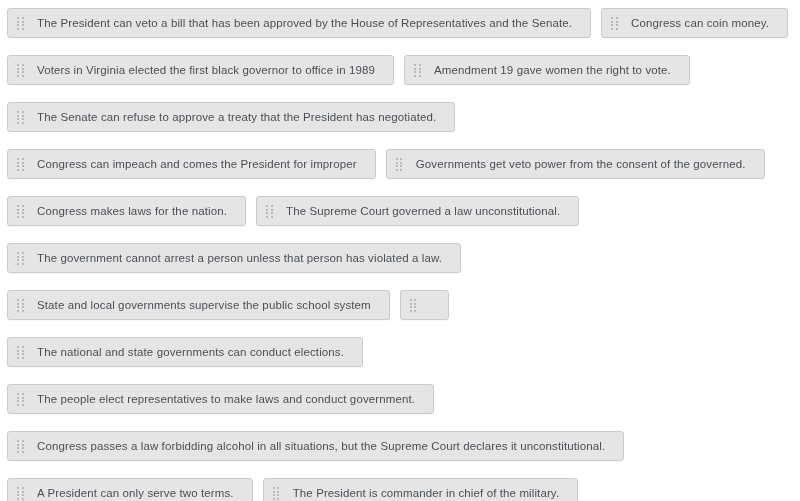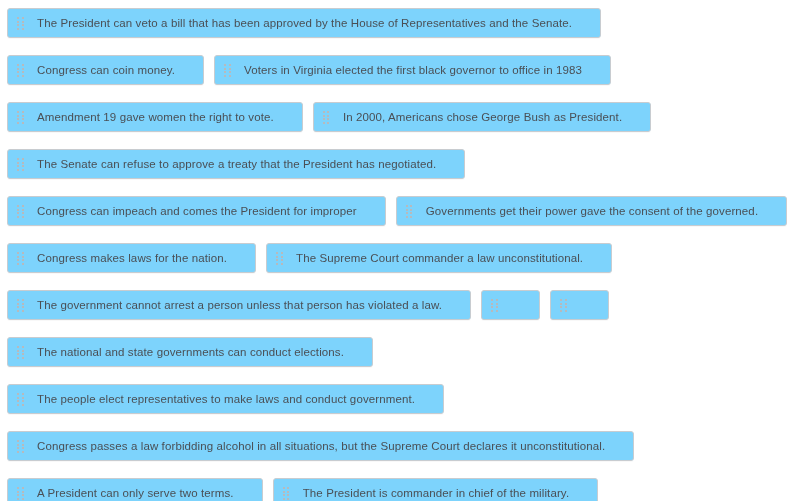--- a/index.html
+++ b/index.html
@@ -24,22 +24,22 @@
     box-sizing: border-box;
     width: 800px;
   }
 
   .chip {
     display: flex;
     align-items: center;
     box-sizing: border-box;
     height: 30px;
     margin: 4px 5px 13px 5px;
-    padding: 0 28px 0 6px;
-    background: #7dd3fc;
+    padding: 0 18px 0 6px;
+    background: #e5e5e5;
     border: 1px solid #c8ccd0;
     border-radius: 3px;
     box-shadow: 0 1px 1px rgba(0,0,0,0.03);
     white-space: nowrap;
     cursor: move;
     user-select: none;
   }
 
   .handle {
     flex: 0 0 auto;
@@ -102,21 +102,21 @@
       <span class="handle">
         <i></i>
         <i></i>
         <i></i>
         <i></i>
         <i></i>
         <i></i>
         <i></i>
         <i></i>
       </span>
-      <span class="chip-label">Voters in Virginia elected the first black governor to office in 1983</span>
+      <span class="chip-label">Voters in Virginia elected the first black governor to office in 1989</span>
     </div>
     <div class="chip">
       <span class="handle">
         <i></i>
         <i></i>
         <i></i>
         <i></i>
         <i></i>
         <i></i>
         <i></i>
@@ -128,33 +128,20 @@
       <span class="handle">
         <i></i>
         <i></i>
         <i></i>
         <i></i>
         <i></i>
         <i></i>
         <i></i>
         <i></i>
       </span>
-      <span class="chip-label">In 2000, Americans chose George Bush as President.</span>
-    </div>
-    <div class="chip">
-      <span class="handle">
-        <i></i>
-        <i></i>
-        <i></i>
-        <i></i>
-        <i></i>
-        <i></i>
-        <i></i>
-        <i></i>
-      </span>
       <span class="chip-label">The Senate can refuse to approve a treaty that the President has negotiated.</span>
     </div>
     <div class="chip">
       <span class="handle">
         <i></i>
         <i></i>
         <i></i>
         <i></i>
         <i></i>
         <i></i>
@@ -167,21 +154,21 @@
       <span class="handle">
         <i></i>
         <i></i>
         <i></i>
         <i></i>
         <i></i>
         <i></i>
         <i></i>
         <i></i>
       </span>
-      <span class="chip-label">Governments get their power gave the consent of the governed.</span>
+      <span class="chip-label">Governments get veto power from the consent of the governed.</span>
     </div>
     <div class="chip">
       <span class="handle">
         <i></i>
         <i></i>
         <i></i>
         <i></i>
         <i></i>
         <i></i>
         <i></i>
@@ -193,21 +180,21 @@
       <span class="handle">
         <i></i>
         <i></i>
         <i></i>
         <i></i>
         <i></i>
         <i></i>
         <i></i>
         <i></i>
       </span>
-      <span class="chip-label">The Supreme Court commander a law unconstitutional.</span>
+      <span class="chip-label">The Supreme Court governed a law unconstitutional.</span>
     </div>
     <div class="chip">
       <span class="handle">
         <i></i>
         <i></i>
         <i></i>
         <i></i>
         <i></i>
         <i></i>
         <i></i>
@@ -219,20 +206,21 @@
       <span class="handle">
         <i></i>
         <i></i>
         <i></i>
         <i></i>
         <i></i>
         <i></i>
         <i></i>
         <i></i>
       </span>
+      <span class="chip-label">State and local governments supervise the public school system</span>
     </div>
     <div class="chip">
       <span class="handle">
         <i></i>
         <i></i>
         <i></i>
         <i></i>
         <i></i>
         <i></i>
         <i></i>

